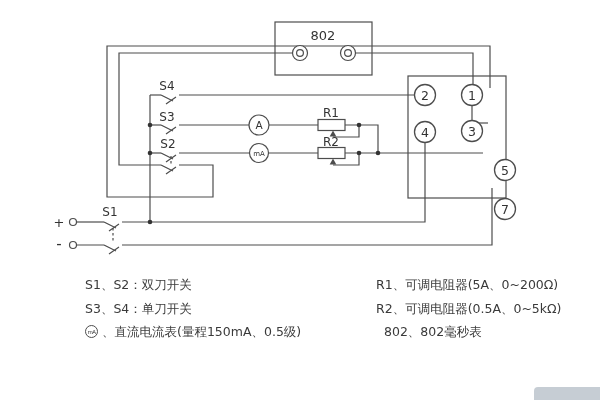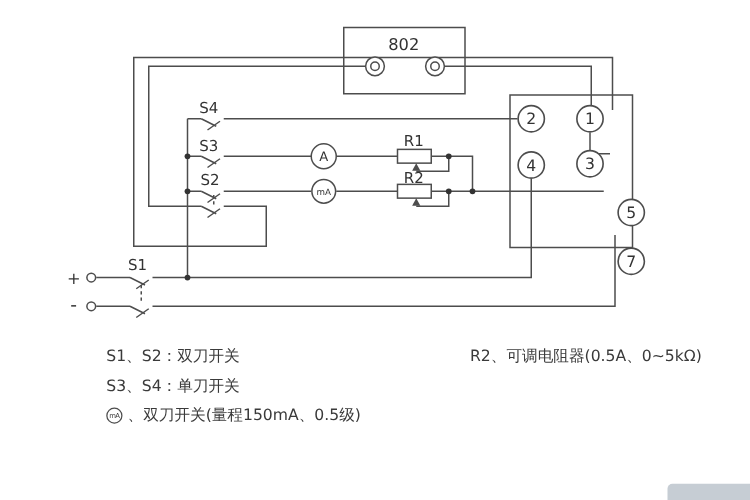--- a/index.html
+++ b/index.html
@@ -167,20 +167,22 @@
   <text x="110" y="216" font-size="12" text-anchor="middle">S1</text>
   <text x="331" y="117" font-size="12" text-anchor="middle">R1</text>
   <text x="331" y="146" font-size="12" text-anchor="middle">R2</text>
   <text x="59" y="227" font-size="13" text-anchor="middle">+</text>
   <text x="59" y="249" font-size="15" text-anchor="middle">-</text>
 </svg>
 
 <div class="legend legend-left">
   <div class="lrow"><span>S1、S2：双刀开关</span></div>
   <div class="lrow"><span>S3、S4：单刀开关</span></div>
-  <div class="lrow"><span class="licon ma">mA</span><span>、双刀开关(量程150mA、0.5级)</span></div>
+  <div class="lrow"><span class="licon ma">mA</span><span>、直流电流表(量程150mA、0.5级)</span></div>
 </div>
 
 <div class="legend legend-right">
+  <div class="lrow"><span>R1、可调电阻器(5A、0~200Ω)</span></div>
   <div class="lrow"><span>R2、可调电阻器(0.5A、0~5kΩ)</span></div>
+  <div class="lrow indent"><span>802、802毫秒表</span></div>
 </div>
 
 <div class="watermark"></div>
 
 </body></html>

